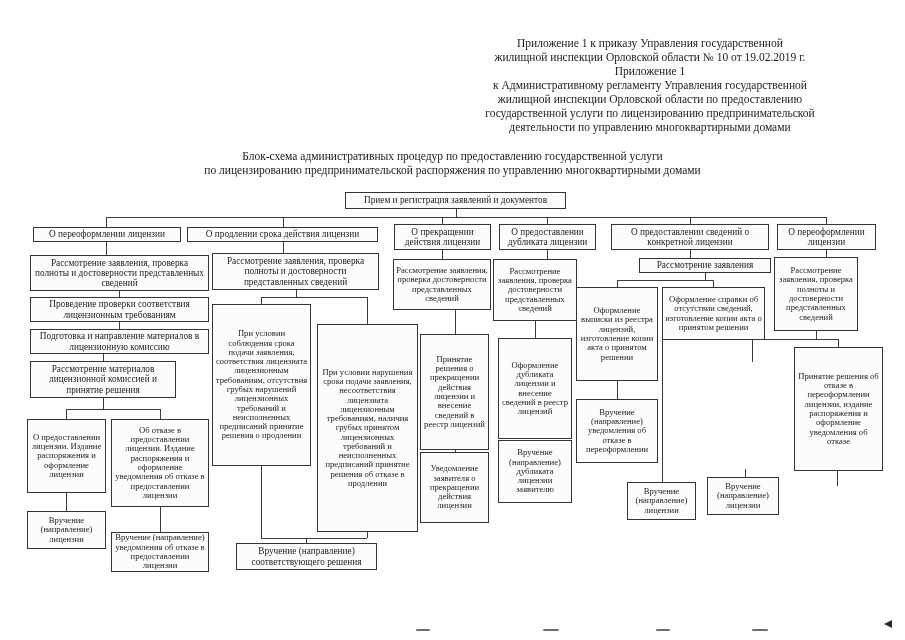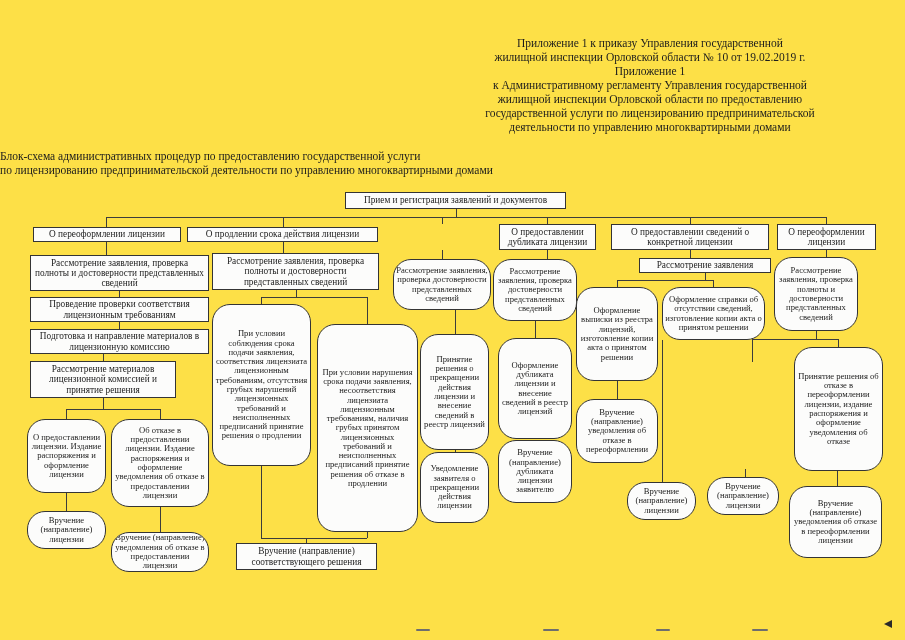--- a/index.html
+++ b/index.html
@@ -1,44 +1,44 @@
 <!DOCTYPE html>
 <html><head>
 <meta charset="utf-8">
 <style>
   html,body{margin:0;padding:0;background:#d9d9d9;}
-  .page{position:relative;width:905px;height:640px;background:#fde047;font-family:"Liberation Serif","DejaVu Serif",serif;color:#1c1c1c;overflow:hidden;margin:0 auto;}
+  .page{position:relative;width:905px;height:640px;background:#ffffff;font-family:"Liberation Serif","DejaVu Serif",serif;color:#1c1c1c;overflow:hidden;margin:0 auto;}
   .hdr{position:absolute;left:350px;top:36px;width:600px;text-align:center;font-size:11.5px;line-height:14px;}
-  .ttl{position:absolute;left:0;top:150px;width:905px;text-align:left;font-size:11.5px;line-height:13.5px;}
+  .ttl{position:absolute;left:0;top:150px;width:905px;text-align:center;font-size:11.5px;line-height:13.5px;}
   svg.wires{position:absolute;left:0;top:0;pointer-events:none;}
   .bx{position:absolute;box-sizing:border-box;border:1px solid #343434;background:#fcfcfb;
       display:flex;align-items:center;justify-content:center;text-align:center;
       font-size:9.3px;line-height:1.08;padding:2px 2px;overflow:hidden;}
-  .n{font-size:8.6px;border-radius:18px;}
+  .n{font-size:8.6px;}
   .dash{position:absolute;height:2px;background:#6e6e6e;border-radius:1px;}
   .corner{position:absolute;width:0;height:0;border-top:4px solid transparent;border-bottom:4px solid transparent;border-right:8px solid #2a2a2a;}
 </style>
 </head>
 <body>
 
 <div class="page">
 
   <div class="hdr">
     <div>Приложение 1 к приказу Управления государственной</div>
     <div>жилищной инспекции Орловской области № 10 от 19.02.2019 г.</div>
     <div>Приложение 1</div>
     <div>к Административному регламенту Управления государственной</div>
     <div>жилищной инспекции Орловской области по предоставлению</div>
     <div>государственной услуги по лицензированию предпринимательской</div>
     <div>деятельности по управлению многоквартирными домами</div>
   </div>
 
   <div class="ttl">
     <div>Блок-схема административных процедур по предоставлению государственной услуги</div>
-    <div>по лицензированию предпринимательской деятельности по управлению многоквартирными домами</div>
+    <div>по лицензированию предпринимательской распоряжения по управлению многоквартирными домами</div>
   </div>
 
   <svg class="wires" width="905" height="640">
     <path fill="none" stroke="#3c3c3c" stroke-width="1" shape-rendering="crispEdges" d="
       M456 208 V217 M106 217 H826
       M106 217 V227 M283 217 V227 M442 217 V224 M547 217 V224 M690 217 V224 M826 217 V224
       M106 242 V255 M119 291 V297 M119 322 V329 M103 354 V361
       M103 398 V409 M66 409 H160 M66 409 V419 M160 409 V419
       M66 493 V511 M160 507 V532
       M283 242 V253 M296 290 V297 M261 297 H367 M261 297 V304 M367 297 V324
@@ -48,20 +48,21 @@
       M690 250 V258 M705 273 V280 M617 280 H713 M617 280 V287 M713 280 V287
       M617 381 V399 M662 340 V482
       M826 250 V257 M816 331 V339 M752 339 H838 M752 339 V362 M838 339 V347
       M745 469 V477 M837 471 V486"></path>
   </svg>
 
   <div class="bx" style="left:345px;top:192px;width:221px;height:17px">Прием и регистрация заявлений и документов</div>
 
   <div class="bx" style="left:33px;top:227px;width:148px;height:15px">О переоформлении лицензии</div>
   <div class="bx" style="left:187px;top:227px;width:191px;height:15px">О продлении срока действия лицензии</div>
+  <div class="bx" style="left:394px;top:224px;width:97px;height:26px">О прекращении действия лицензии</div>
   <div class="bx" style="left:499px;top:224px;width:97px;height:26px">О предоставлении дубликата лицензии</div>
   <div class="bx" style="left:611px;top:224px;width:158px;height:26px">О предоставлении сведений о конкретной лицензии</div>
   <div class="bx" style="left:777px;top:224px;width:99px;height:26px">О переоформлении лицензии</div>
 
   <div class="bx" style="left:30px;top:255px;width:179px;height:36px">Рассмотрение заявления, проверка полноты и достоверности представленных сведений</div>
   <div class="bx" style="left:30px;top:297px;width:179px;height:25px">Проведение проверки соответствия лицензионным требованиям</div>
   <div class="bx" style="left:30px;top:329px;width:179px;height:25px">Подготовка и направление материалов в лицензионную комиссию</div>
   <div class="bx" style="left:30px;top:361px;width:146px;height:37px">Рассмотрение материалов лицензионной комиссией и принятие решения</div>
   <div class="bx n" style="left:27px;top:419px;width:79px;height:74px">О предоставлении лицензии. Издание распоряжения и оформление лицензии</div>
   <div class="bx n" style="left:111px;top:419px;width:98px;height:88px">Об отказе в предоставлении лицензии. Издание распоряжения и оформление уведомления об отказе в предоставлении лицензии</div>
@@ -83,21 +84,20 @@
 
   <div class="bx" style="left:639px;top:258px;width:132px;height:15px">Рассмотрение заявления</div>
   <div class="bx n" style="left:576px;top:287px;width:82px;height:94px">Оформление выписки из реестра лицензий, изготовление копии акта о принятом решении</div>
   <div class="bx n" style="left:662px;top:287px;width:103px;height:53px">Оформление справки об отсутствии сведений, изготовление копии акта о принятом решении</div>
   <div class="bx n" style="left:576px;top:399px;width:82px;height:64px">Вручение (направление) уведомления об отказе в переоформлении</div>
   <div class="bx n" style="left:627px;top:482px;width:69px;height:38px">Вручение (направление) лицензии</div>
 
   <div class="bx n" style="left:774px;top:257px;width:84px;height:74px">Рассмотрение заявления, проверка полноты и достоверности представленных сведений</div>
   <div class="bx n" style="left:794px;top:347px;width:89px;height:124px">Принятие решения об отказе в переоформлении лицензии, издание распоряжения и оформление уведомления об отказе</div>
   <div class="bx n" style="left:707px;top:477px;width:72px;height:38px">Вручение (направление) лицензии</div>
-  <div class="bx n" style="left:789px;top:486px;width:93px;height:72px">Вручение (направление) уведомления об отказе в переоформлении лицензии</div>
 
   <div class="dash" style="left:416px;top:629px;width:14px"></div>
   <div class="dash" style="left:543px;top:629px;width:16px"></div>
   <div class="dash" style="left:656px;top:629px;width:14px"></div>
   <div class="dash" style="left:752px;top:629px;width:16px"></div>
   <div class="corner" style="left:884px;top:620px"></div>
 
 </div>
 
 </body></html>

